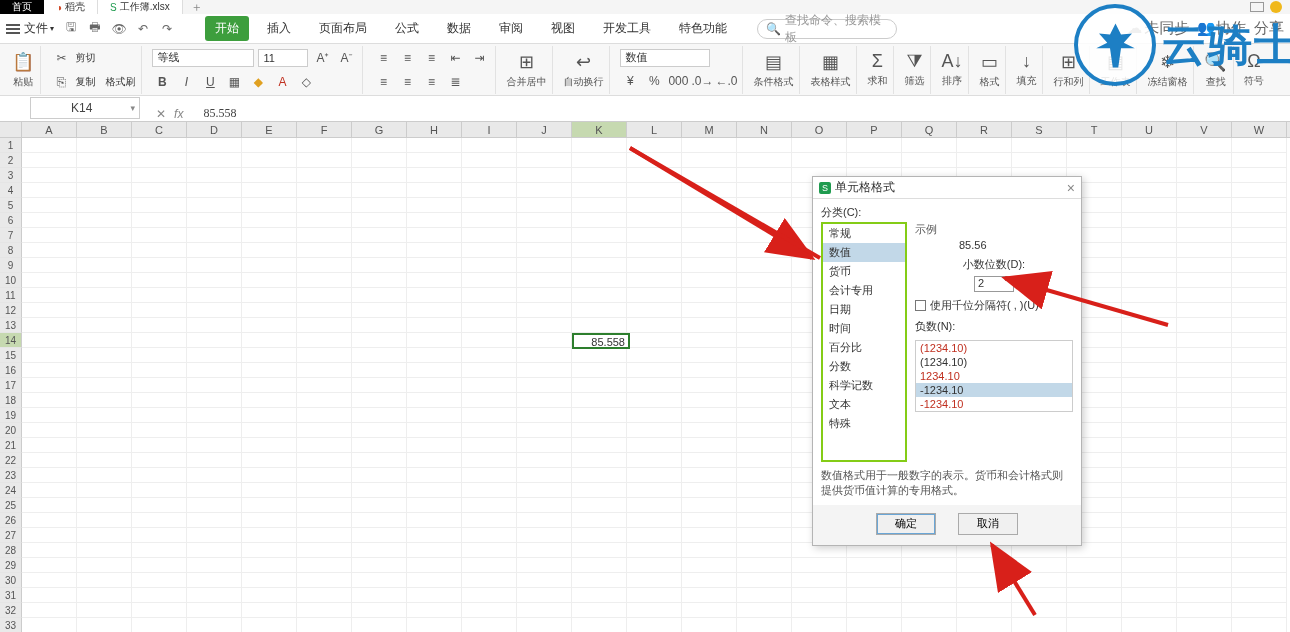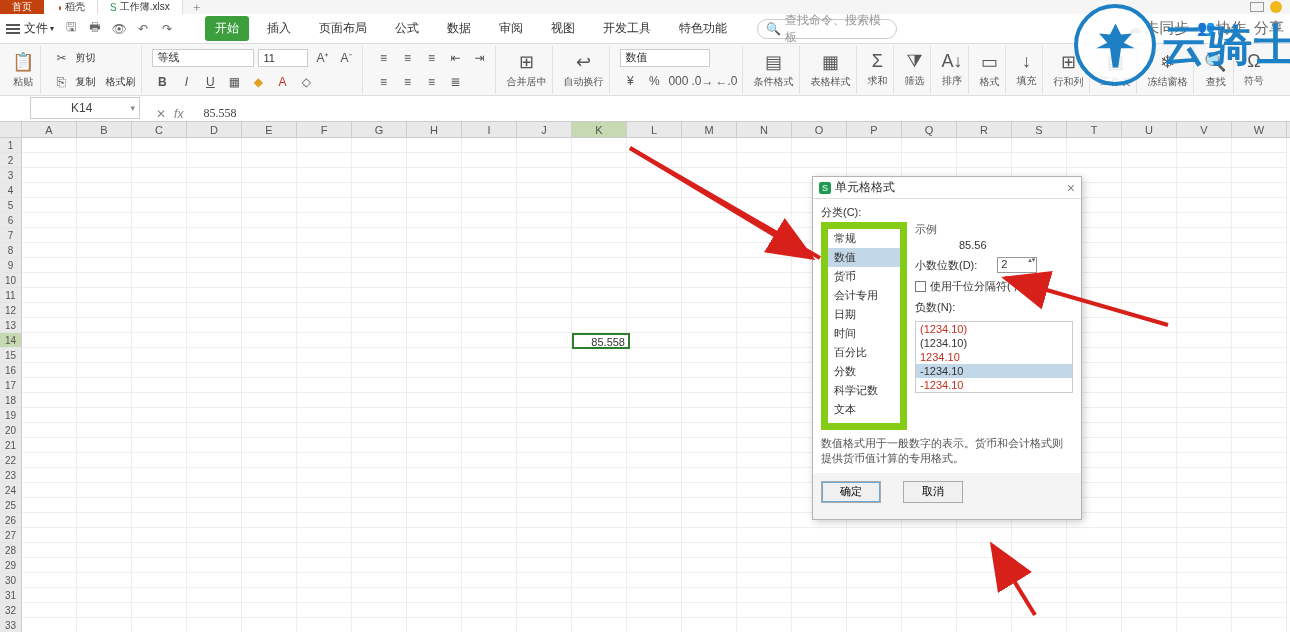--- a/index.html
+++ b/index.html
@@ -1,21 +1,21 @@
 <!DOCTYPE html>
 <html><head>
 <meta charset="utf-8">
 <style>
 * { margin: 0; padding: 0; box-sizing: border-box; font-family: "Microsoft YaHei", "SimSun", sans-serif; }
 body { width: 1290px; height: 632px; background: #fff; overflow: hidden; position: relative; font-size: 12px; color: #333; }
 
 
 .titlebar { height: 14px; background: #f5f5f5; display: flex; align-items: center; }
 .tab { height: 14px; padding: 0 12px; display: flex; align-items: center; font-size: 10px; }
-.tab.active-home { background: #c2410c; color: #fff; }
+.tab.active-home { background: #000000; color: #fff; }
 .tab.daoke { background: #fff; border-right: 1px solid #ddd; }
 .tab.daoke .ico { color: #d14826; margin-right: 3px; }
 .tab.file { background: #fff; border-right: 1px solid #ddd; }
 .tab.file .ico { color: #1f9b4f; margin-right: 3px; }
 .tab-plus { padding: 0 8px; color: #888; cursor: pointer; }
 .titlebar-right { margin-left: auto; display: flex; gap: 6px; padding-right: 8px; align-items: center; }
 .win-icon { width: 14px; height: 10px; border: 1px solid #999; }
 .user-badge { width: 12px; height: 12px; border-radius: 50%; background: #f0b81b; display: inline-block; }
 
 
@@ -69,38 +69,38 @@
 
 .dialog { position: absolute; left: 812px; top: 176px; width: 270px; background: #f4f4f4; border: 1px solid #b4b4b4; box-shadow: 2px 2px 8px rgba(0,0,0,0.2); }
 .dlg-title { height: 22px; display: flex; align-items: center; padding: 0 6px; background: #fff; border-bottom: 1px solid #ddd; }
 .dlg-title .ico { width: 12px; height: 12px; background: #1f9b4f; margin-right: 4px; border-radius: 2px; display: inline-flex; align-items:center; justify-content:center; color:#fff; font-size:9px;}
 .dlg-title .close { margin-left: auto; color: #888; cursor: pointer; font-size: 14px; }
 .dlg-tabs { display: flex; background: #eee; border-bottom: 1px solid #ddd; }
 .dlg-tab { padding: 3px 10px; font-size: 11px; color: #555; cursor: pointer; }
 .dlg-tab.active { background: #fff; border: 1px solid #ccc; border-bottom: 1px solid #fff; margin-bottom: -1px; }
 .dlg-body { padding: 6px 8px; background: #fff; display: flex; flex-direction: column; }
 .dlg-main { display: flex; gap: 8px; }
-.category-list { width: 86px; border: 7px solid #84cc16; height: 208px; overflow: hidden; }
+.category-list { width: 86px; border: 2px solid #84cc16; height: 240px; overflow: hidden; }
 .cat-item { padding: 2px 6px; font-size: 11px; color: #333; cursor: pointer; }
 .cat-item.sel { background: #c2d8e8; }
 .right-pane { flex: 1; display: flex; flex-direction: column; gap: 6px; font-size: 11px; }
 .sample-box { }
 .sample-lbl { color: #555; }
 .sample-val { color: #333; margin-top: 2px; padding-left: 44px; }
-.decimal-row { display: flex; align-items: center; gap: 20px; }
+.decimal-row { display: flex; align-items: center; gap: 4px; flex-direction: column; }
 .decimal-input { width: 40px; height: 16px; border: 1px solid #999; text-align: left; padding-left:3px; font-size: 11px; position:relative; }
 .decimal-input::after { content: "▴▾"; position:absolute; right:1px; top:-2px; font-size:7px; line-height:8px; display:flex; flex-direction:column; color:#666;}
 .chk-row { display: flex; align-items: center; gap: 4px; }
 .chk { width: 11px; height: 11px; border: 1px solid #777; }
 .neg-box { height: 72px; border: 1px solid #ccc; overflow: hidden; }
 .neg-item { padding: 1px 4px; font-size: 11px; }
 .neg-item.red { color: #c03020; }
 .neg-item.sel { background: #c2d8e8; }
 .desc { margin-top: 6px; font-size: 11px; color: #555; line-height: 1.4; }
-.dlg-btns { display: flex; justify-content: flex-start; gap: 22px; padding: 8px 8px 16px; background: #f4f4f4; }
+.dlg-btns { display: flex; justify-content: center; gap: 22px; padding: 8px 8px 10px; background: #f4f4f4; }
 .dlg-btn { width: 60px; height: 22px; border: 1px solid #aaa; background: #f0f0f0; font-size: 11px; cursor: pointer; }
 .dlg-btn.ok { box-shadow: inset 0 0 0 1px #6aa6d6; }
 
 
 .watermark { position: absolute; right: -10px; top: 4px; display: flex; align-items: center; color: #1d7fc4; font-weight: bold; }
 .watermark .circ { width: 82px; height: 82px; border: 4px solid #1d7fc4; border-radius: 50%; display: flex; align-items: center; justify-content: center; margin-right: 6px; background: rgba(255,255,255,0.85);}
 .watermark .circ svg { width: 55px; height: 55px; }
 .watermark .txt { font-size: 44px; letter-spacing: 2px; }
 
 

